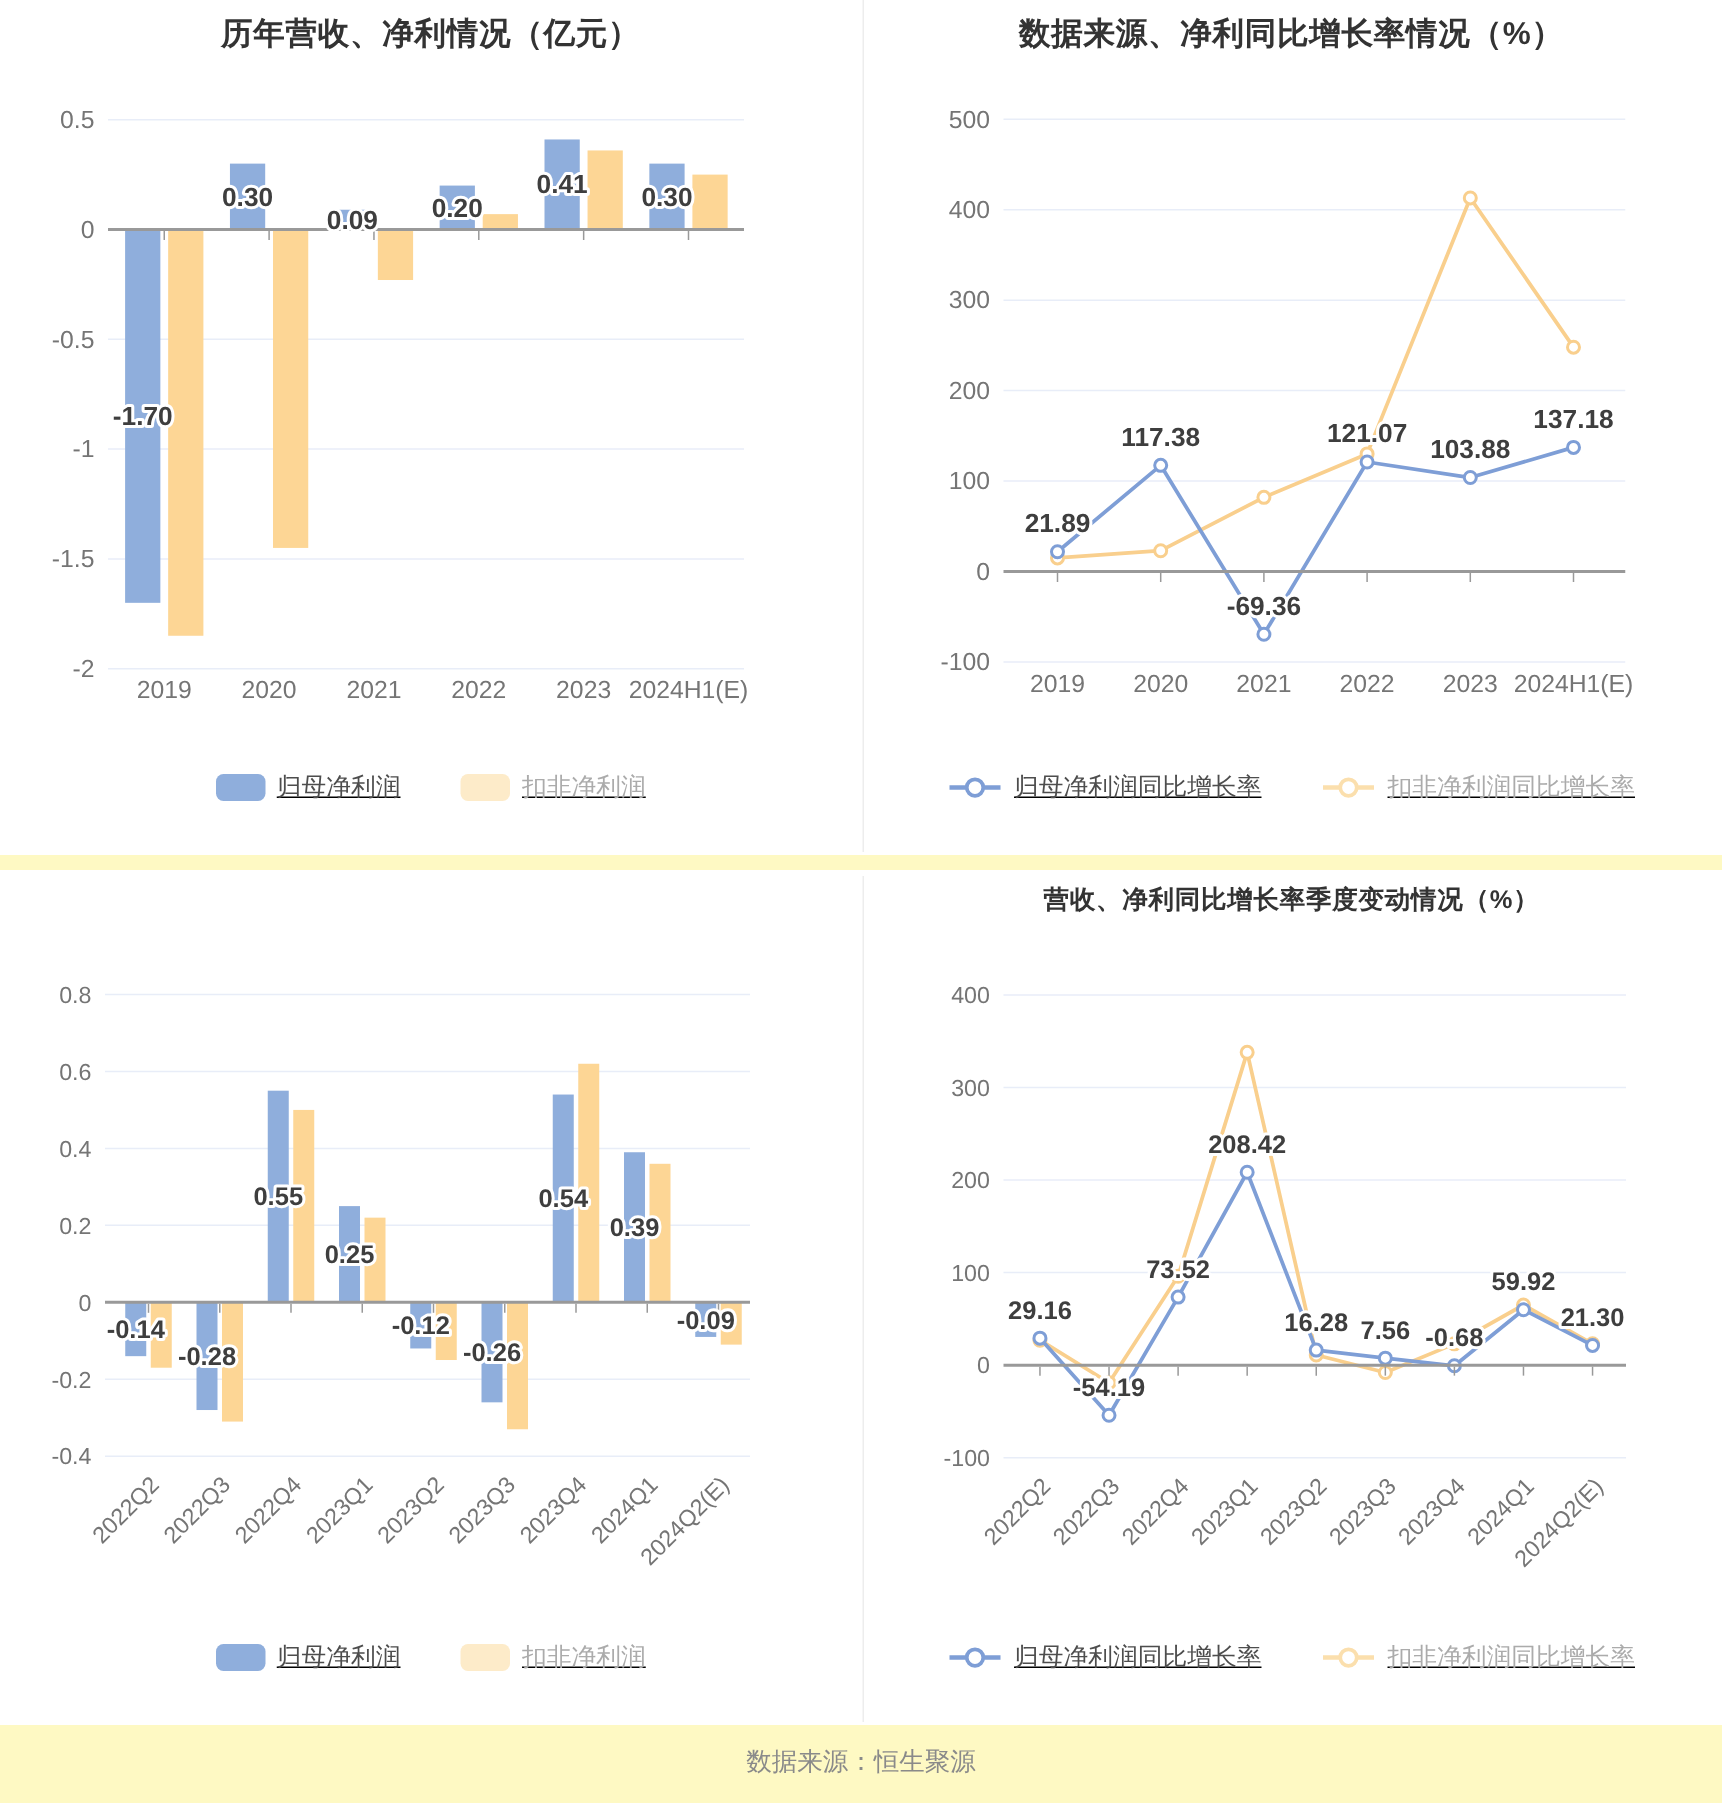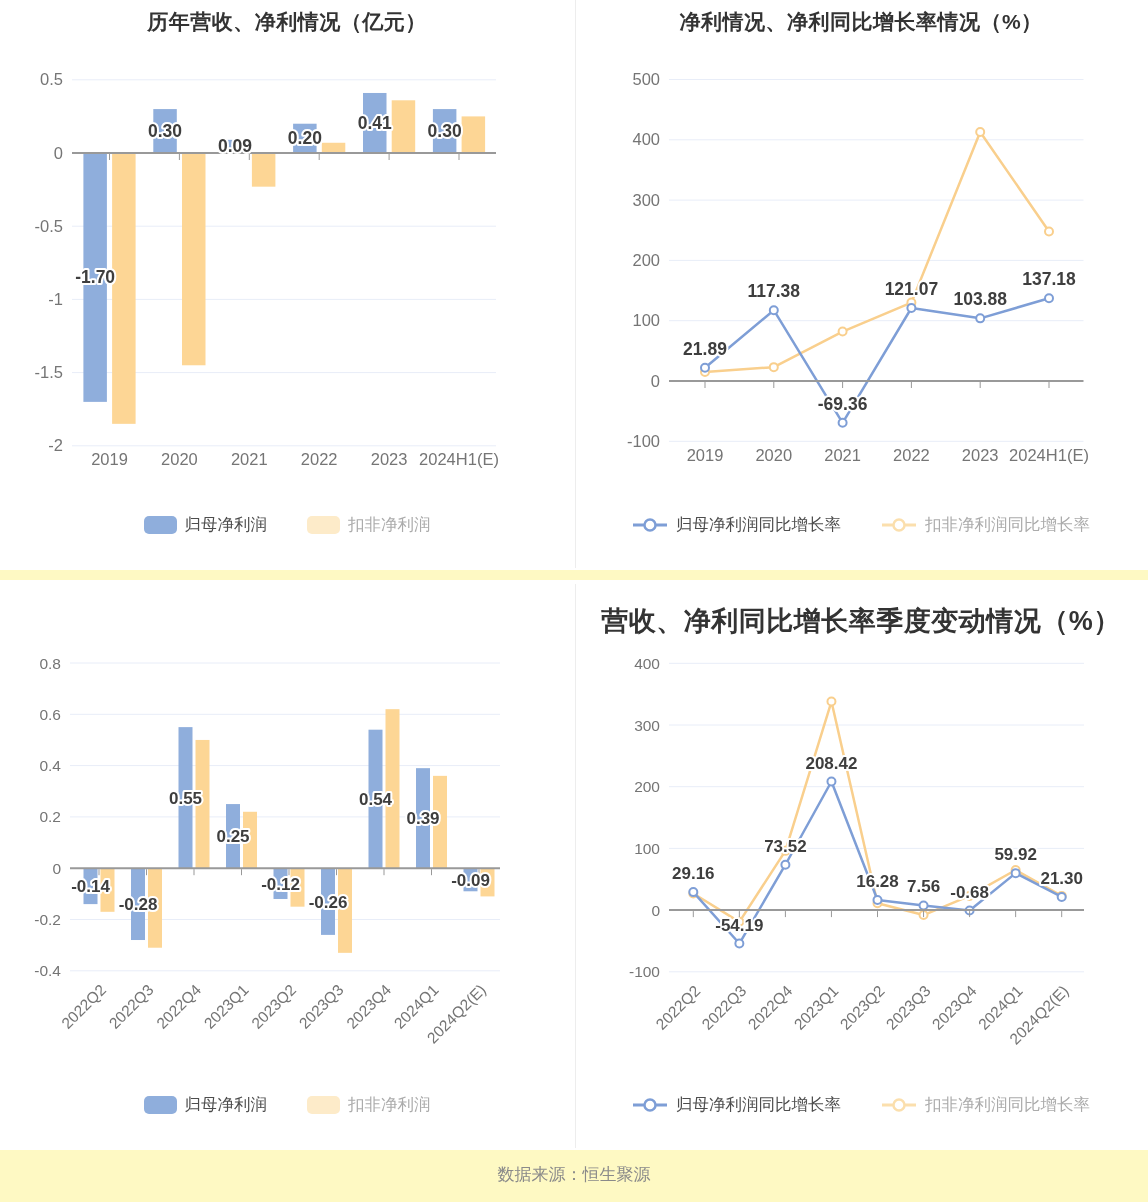--- a/index.html
+++ b/index.html
@@ -3,21 +3,21 @@
 <meta charset="utf-8">
 <style>
   html,body{margin:0;padding:0;background:#ffffff;}
   body{font-family:"Liberation Sans","DejaVu Sans",sans-serif;}
   #stage{position:relative;width:1148px;height:1202px;background:#fef9c3;overflow:hidden;}
   .card{position:absolute;width:574px;height:570px;background:#fff;}
   .chart-title{position:absolute;top:8px;left:0;width:100%;text-align:center;
     font-size:21px;font-weight:700;color:#333;letter-spacing:0.5px;}
   .plot-svg{position:absolute;left:0;top:0;}
   .legend{position:absolute;top:514px;left:0;width:100%;display:flex;
-    justify-content:center;align-items:flex-end;gap:40px;}
+    justify-content:center;align-items:flex-end;gap:40px;text-decoration:underline;}
   .legend-item{display:flex;align-items:center;gap:8px;cursor:pointer;}
   .legend-label{font-size:16.5px;color:#4d4d4d;}
   .legend-item.dim .legend-label{color:#ababab;}
   .bar-swatch{display:inline-block;width:33px;height:18px;border-radius:5px;}
   .line-swatch{display:inline-block;width:36px;height:16px;line-height:0;}
   .v-divider{position:absolute;width:1px;background:#ededed;}
   #footer-note{position:absolute;top:1163px;left:0;width:100%;text-align:center;
     font-size:17px;color:#8a8a8a;}
 </style>
 </head>
@@ -77,21 +77,21 @@
         <span class="legend-label">归母净利润</span>
       </span>
       <span class="legend-item dim">
         <span class="bar-swatch" style="background: rgb(253, 235, 201);"></span>
         <span class="legend-label">扣非净利润</span>
       </span>
     </div>
   </div>
 
   <div class="card" style="left:574px;top:0;">
-    <div class="chart-title">净利情况、净利同比增长率情况（%）</div>
+    <div class="chart-title">数据来源、净利同比增长率情况（%）</div>
     <svg class="plot-svg" id="plot-1" width="574" height="580">
         <line x1="95" y1="79.5" x2="509.5" y2="79.5" stroke="#E8EDF8" stroke-width="1"></line>
         <text x="86" y="85" text-anchor="end" fill="#757575" style="font-size:16.5px">500</text>
         <line x1="95" y1="139.8" x2="509.5" y2="139.8" stroke="#E8EDF8" stroke-width="1"></line>
         <text x="86" y="145.3" text-anchor="end" fill="#757575" style="font-size:16.5px">400</text>
         <line x1="95" y1="200.1" x2="509.5" y2="200.1" stroke="#E8EDF8" stroke-width="1"></line>
         <text x="86" y="205.6" text-anchor="end" fill="#757575" style="font-size:16.5px">300</text>
         <line x1="95" y1="260.4" x2="509.5" y2="260.4" stroke="#E8EDF8" stroke-width="1"></line>
         <text x="86" y="265.9" text-anchor="end" fill="#757575" style="font-size:16.5px">200</text>
         <line x1="95" y1="320.7" x2="509.5" y2="320.7" stroke="#E8EDF8" stroke-width="1"></line>
@@ -219,21 +219,21 @@
         <span class="legend-label">归母净利润</span>
       </span>
       <span class="legend-item dim">
         <span class="bar-swatch" style="background: rgb(253, 235, 201);"></span>
         <span class="legend-label">扣非净利润</span>
       </span>
     </div>
   </div>
 
   <div class="card" style="left:574px;top:580px;">
-    <div class="chart-title" style="font-size:27px;margin-top:15px;">营收、净利同比增长率季度变动情况（%）</div>
+    <div class="chart-title" style="font-size:17px;">营收、净利同比增长率季度变动情况（%）</div>
     <svg class="plot-svg" id="plot-3" width="574" height="580">
         <line x1="95" y1="83.30000000000001" x2="510" y2="83.30000000000001" stroke="#E8EDF8" stroke-width="1"></line>
         <text x="86" y="88.80000000000001" text-anchor="end" fill="#757575" style="font-size:15.5px">400</text>
         <line x1="95" y1="145.00000000000003" x2="510" y2="145.00000000000003" stroke="#E8EDF8" stroke-width="1"></line>
         <text x="86" y="150.50000000000003" text-anchor="end" fill="#757575" style="font-size:15.5px">300</text>
         <line x1="95" y1="206.70000000000002" x2="510" y2="206.70000000000002" stroke="#E8EDF8" stroke-width="1"></line>
         <text x="86" y="212.20000000000002" text-anchor="end" fill="#757575" style="font-size:15.5px">200</text>
         <line x1="95" y1="268.40000000000003" x2="510" y2="268.40000000000003" stroke="#E8EDF8" stroke-width="1"></line>
         <text x="86" y="273.90000000000003" text-anchor="end" fill="#757575" style="font-size:15.5px">100</text>
         <text x="86" y="335.6" text-anchor="end" fill="#757575" style="font-size:15.5px">0</text>

